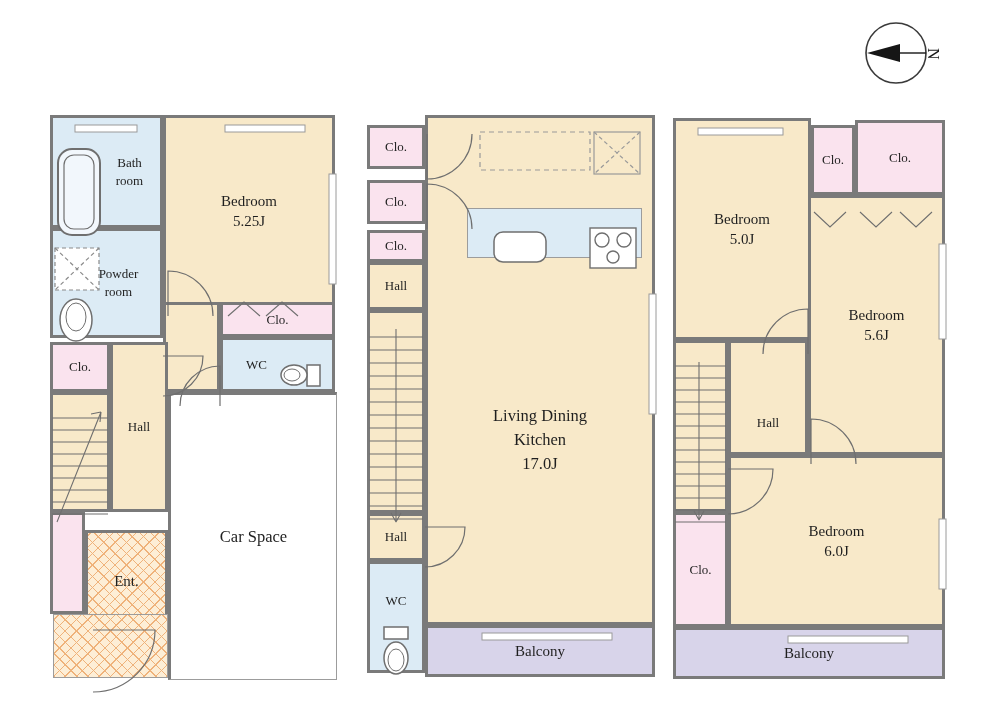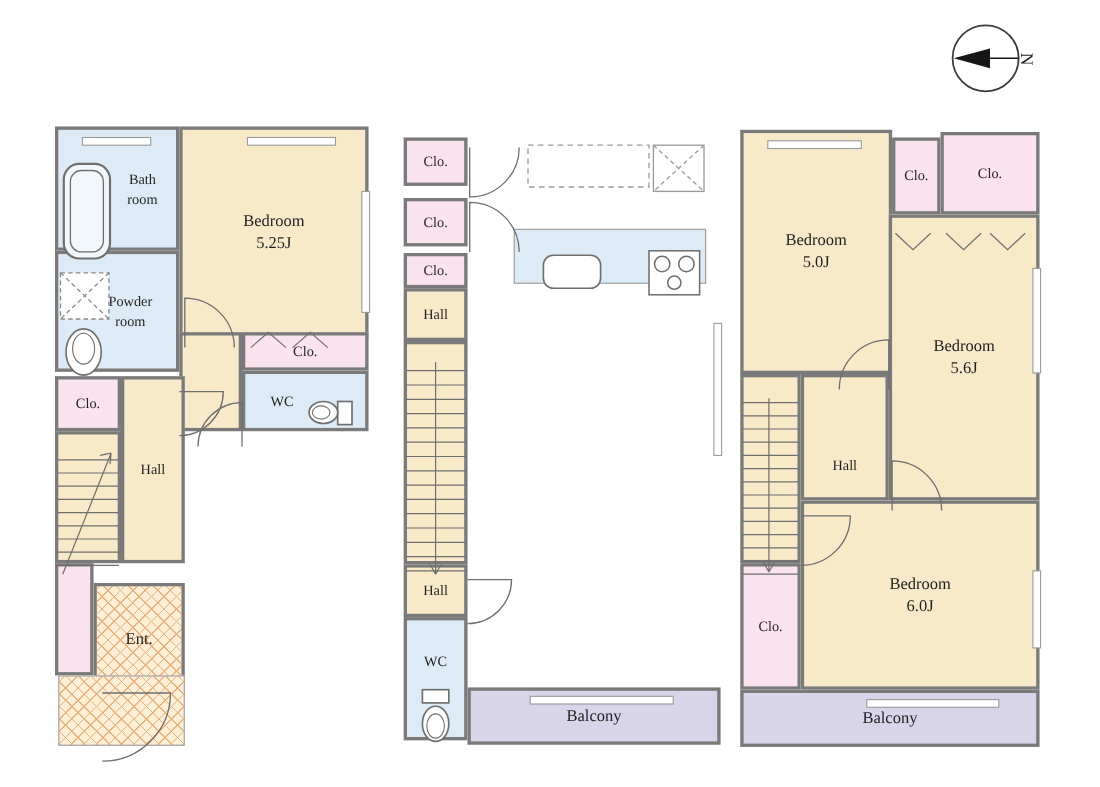--- a/index.html
+++ b/index.html
@@ -77,20 +77,23 @@
     <div class="room cream" style="left:5px;top:282px;width:60px;height:120px;"></div>
 
     <div class="room pink" style="left:5px;top:402px;width:35px;height:102px;"></div>
 
     <div class="room hatch" style="left:40px;top:420px;width:83px;height:102px;">
       <span class="lbl-m">Ent.</span>
     </div>
 
     <div class="room hatch thin" style="left:8px;top:504px;width:115px;height:64px;"></div>
 
+    <div class="room white thin" style="left:123px;top:282px;width:169px;height:288px;border-top:3px solid var(--wall,#7a7a7a);border-left:3px solid var(--wall,#7a7a7a);">
+      <span class="lbl-lg">Car Space</span>
+    </div>
 
     <svg class="overlay" viewBox="0 0 295 572">
       <g stroke="#6f6f6f" fill="#f2f7fc">
         <rect x="13" y="25" width="42" height="86" rx="14" stroke-width="2"></rect>
         <rect x="19" y="31" width="30" height="74" rx="10" fill="none" stroke-width="1.2"></rect>
       </g>
       <g stroke="#8a8a8a" stroke-width="1.2" stroke-dasharray="4 3" fill="#ffffff">
         <rect x="10" y="124" width="44" height="42"></rect>
         <path d="M10,124 L54,166 M54,124 L10,166" fill="none"></path>
       </g>
@@ -141,20 +144,25 @@
       <span class="lbl-s">Hall</span>
     </div>
     <div class="room cream" style="left:5px;top:200px;width:58px;height:203px;"></div>
     <div class="room cream" style="left:5px;top:403px;width:58px;height:48px;">
       <span class="lbl-s">Hall</span>
     </div>
     <div class="room blue" style="left:5px;top:451px;width:58px;height:112px;justify-content:flex-start;padding-top:28px;">
       <span class="lbl-s">WC</span>
     </div>
 
+    <div class="room cream" style="left:63px;top:5px;width:230px;height:510px;padding-top:140px;">
+      <span class="lbl-lg">Living Dining</span>
+      <span class="lbl-lg">Kitchen</span>
+      <span class="lbl-lg">17.0J</span>
+    </div>
 
     <div class="room blue thin" style="left:105px;top:98px;width:175px;height:50px;"></div>
 
     <div class="room lav" style="left:63px;top:515px;width:230px;height:52px;">
       <span class="lbl-m">Balcony</span>
     </div>
 
     <svg class="overlay" viewBox="0 0 298 572">
       <g fill="none" stroke="#9a9a9a" stroke-width="1.2" stroke-dasharray="5 4">
         <rect x="118" y="8" width="110" height="38"></rect>

